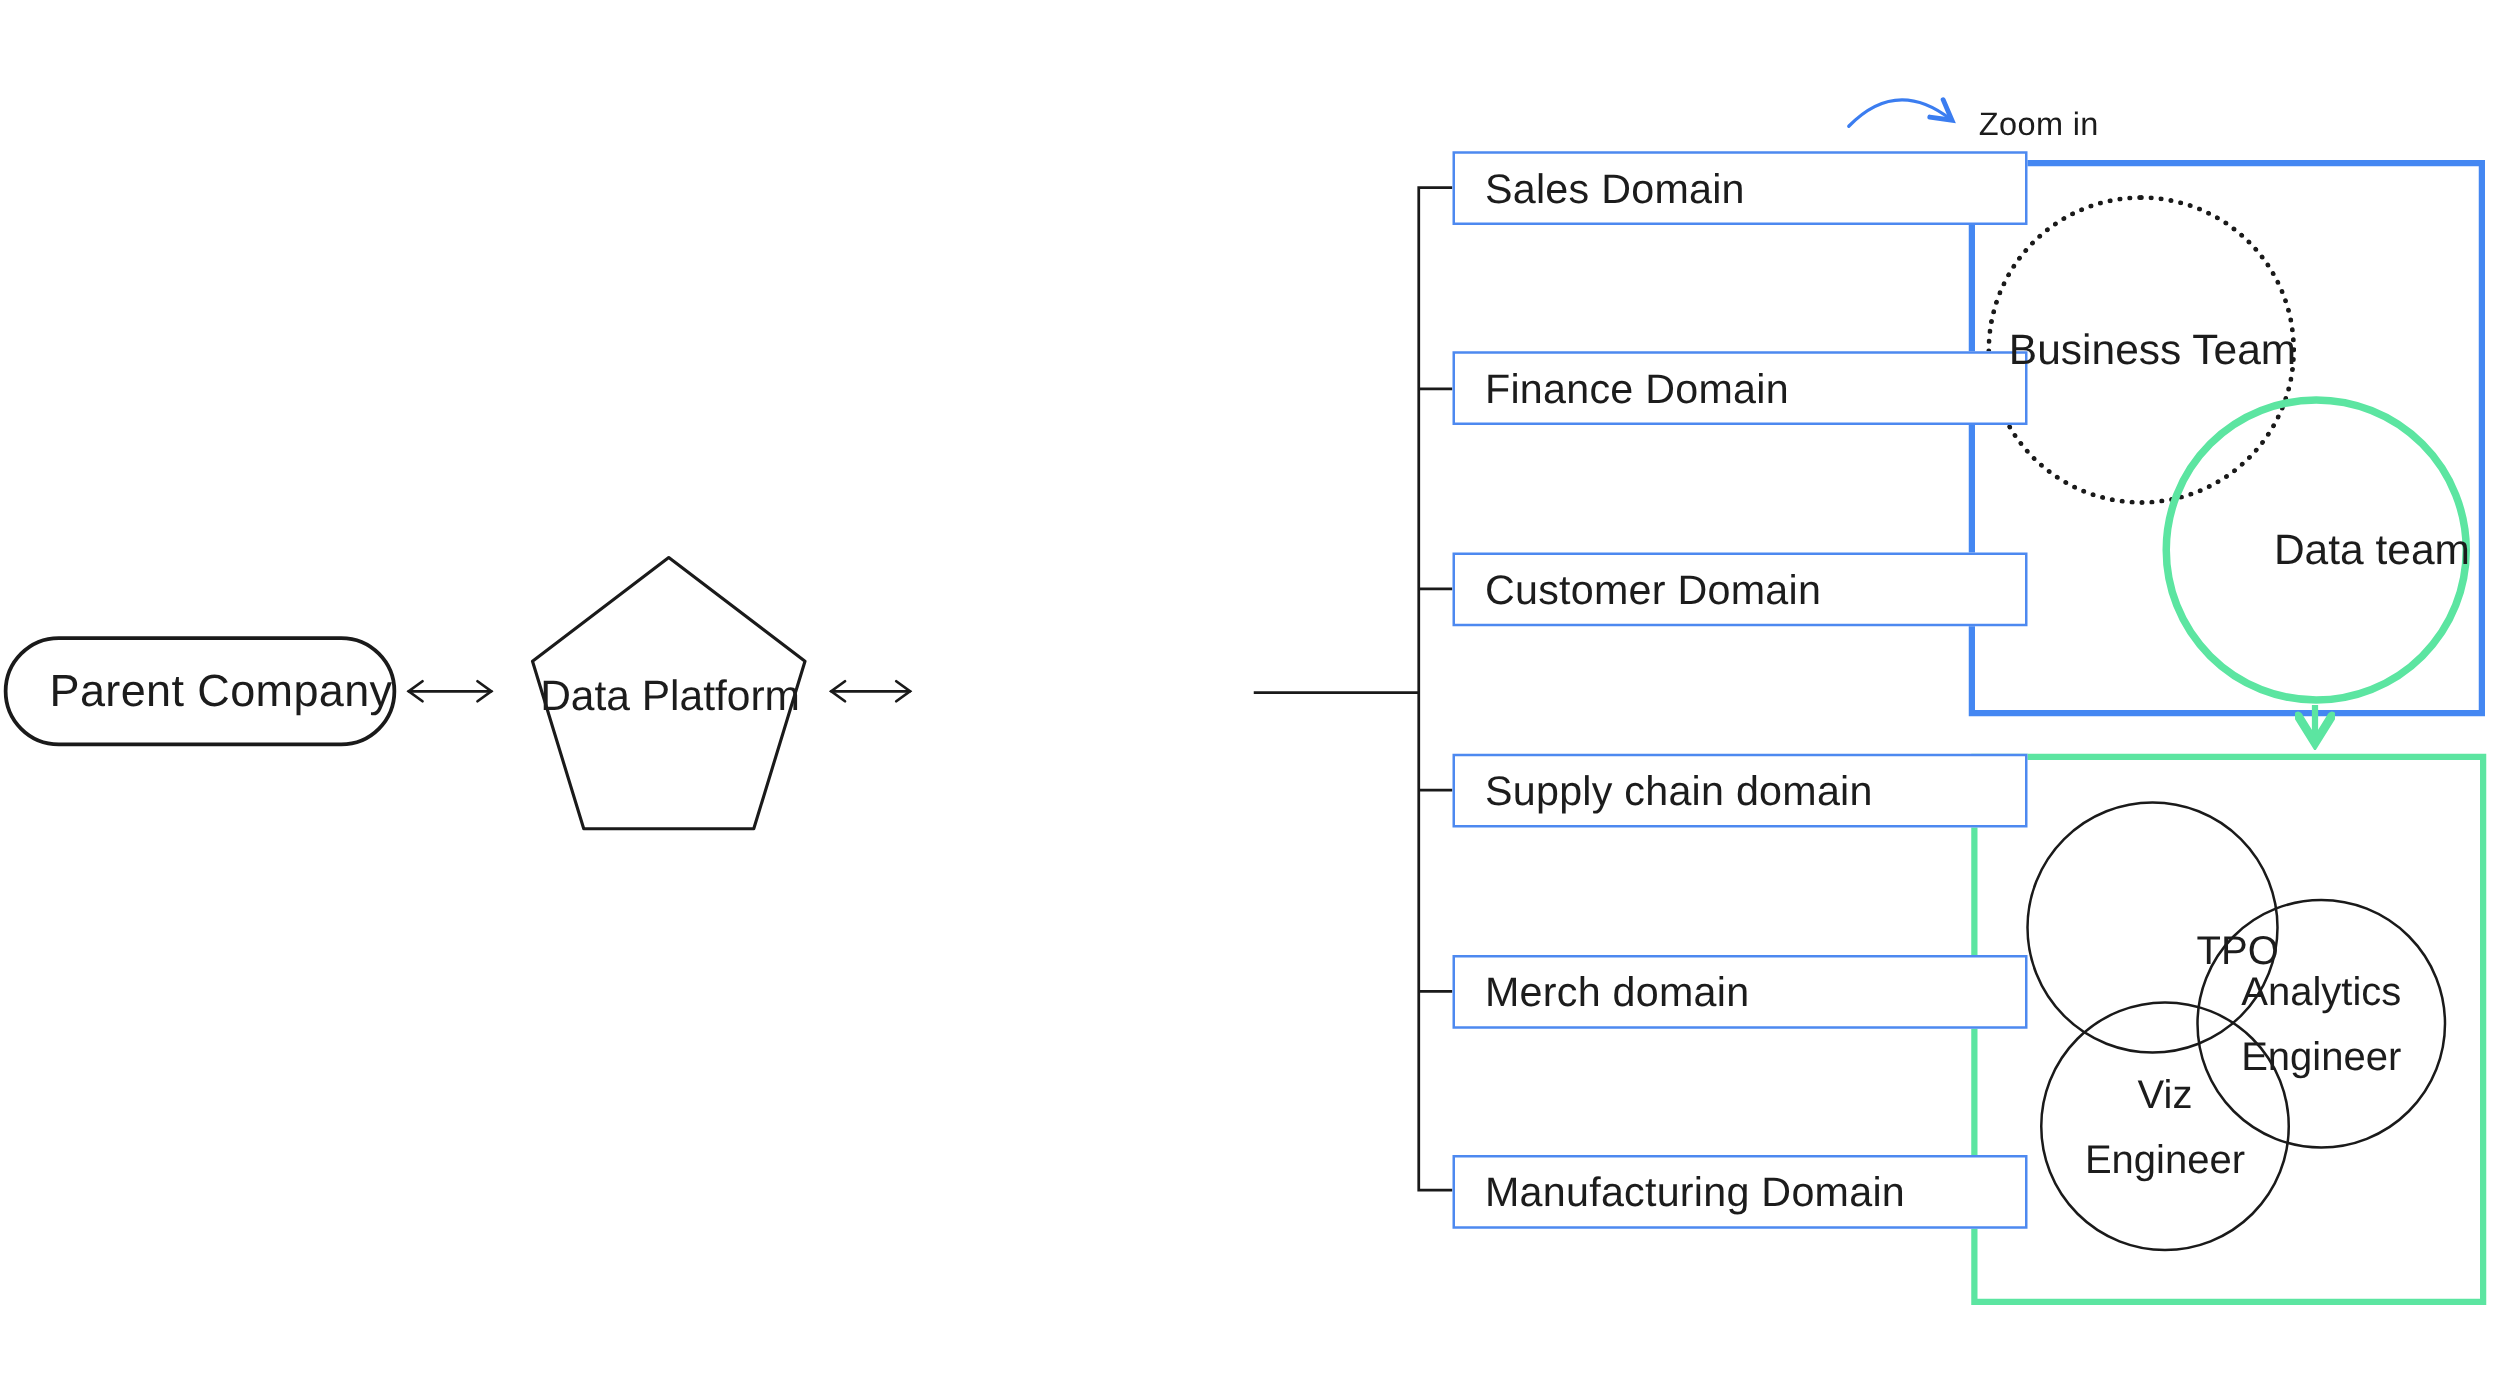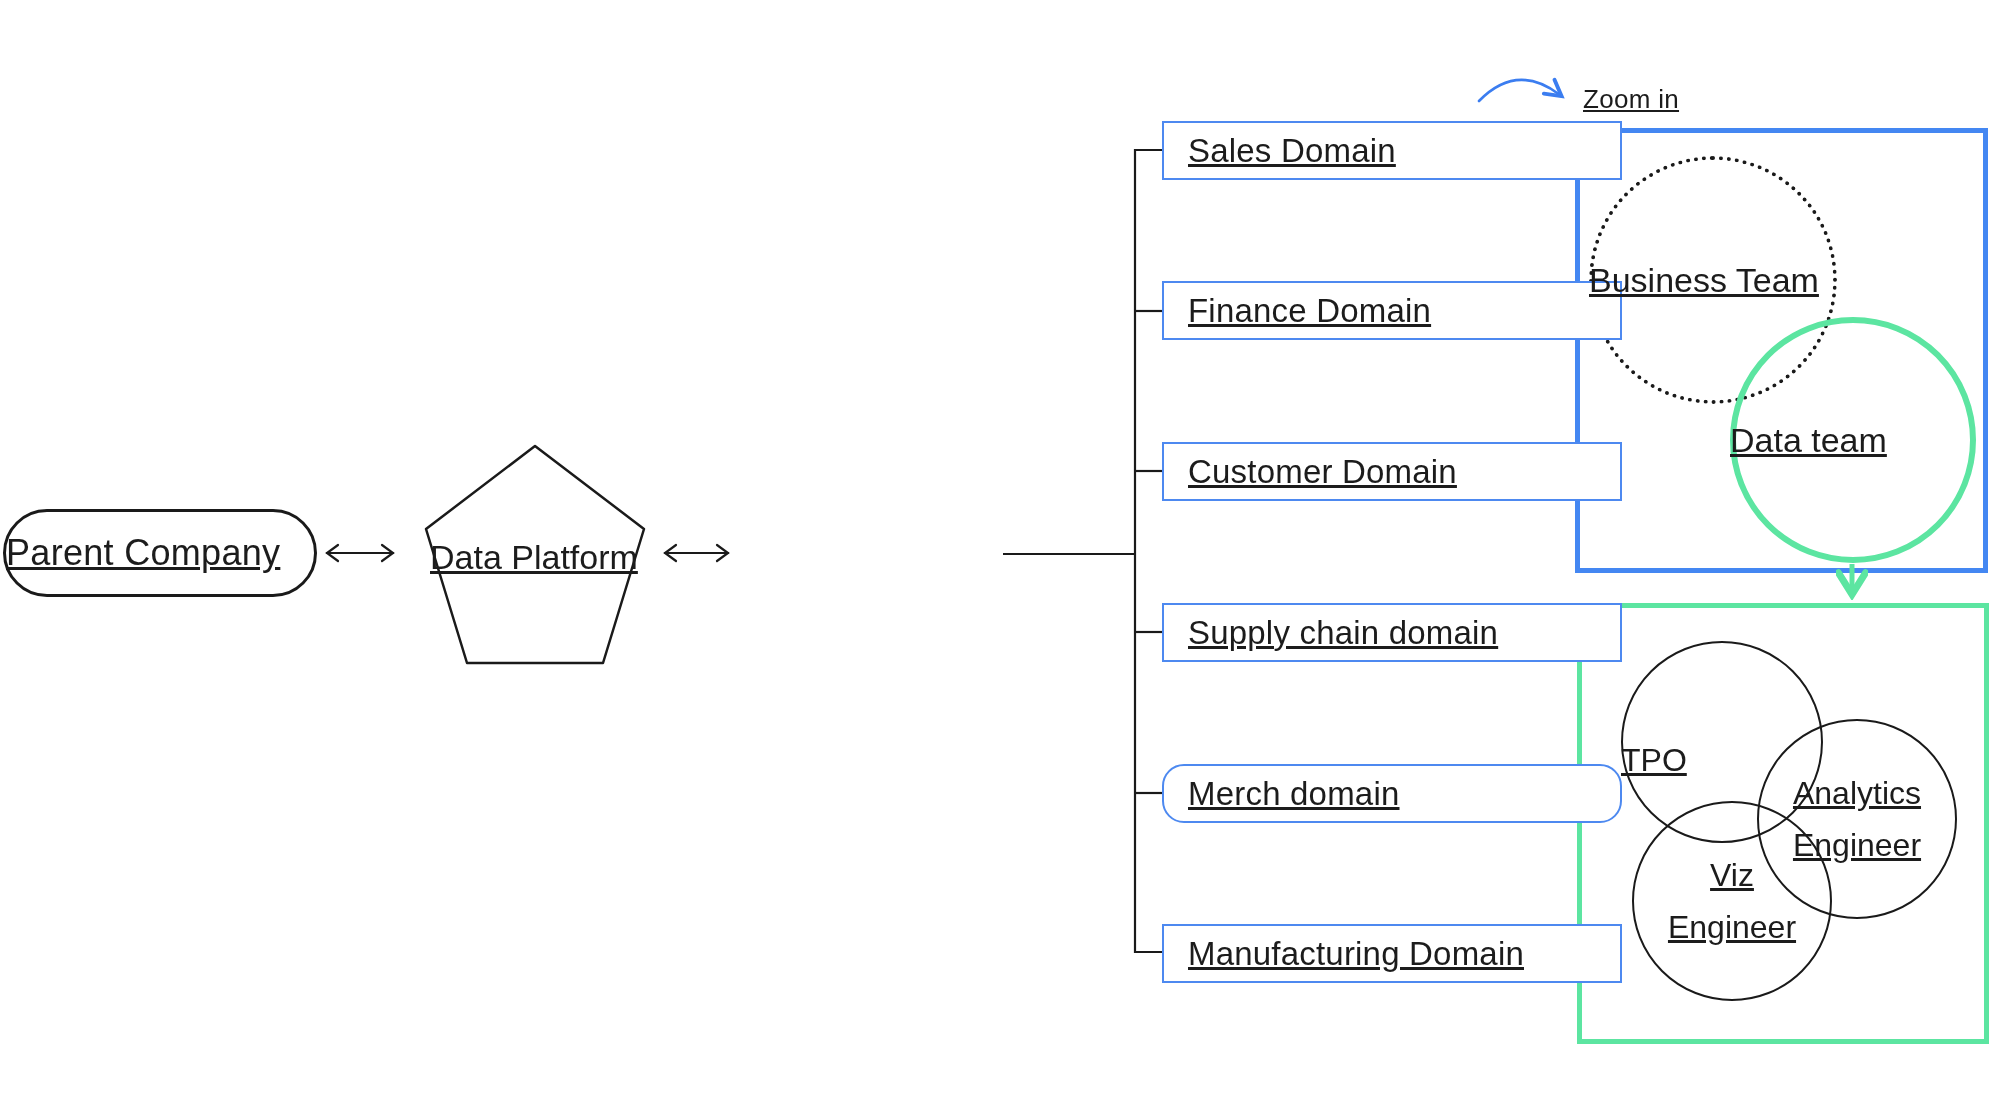--- a/index.html
+++ b/index.html
@@ -5,22 +5,22 @@
   html,body{margin:0;padding:0;background:#ffffff;}
   *{box-sizing:border-box;}
   .canvas{
     position:relative;
     width:2000px;height:1108px;
     background:#ffffff;
     font-family:"Liberation Sans", sans-serif;
     color:#1c1c1c;
     overflow:hidden;
   }
-  .abs{position:absolute;text-decoration:underline;}
-  .center{display:flex;align-items:center;justify-content:flex-start;text-align:center;}
+  .abs{position:absolute;}
+  .center{display:flex;align-items:center;justify-content:flex-end;text-align:center;}
   .pill{
     border:3px solid #1a1a1a;border-radius:48px;background:#ffffff;
     font-size:36px;letter-spacing:0.3px;
   }
   .pentagon-label{font-size:34px;line-height:50px;}
   .domain-box{
     border:2px solid #4d89f0;background:#ffffff;
     display:flex;align-items:center;
     padding-left:24px;font-size:33px;letter-spacing:0.2px;
     width:460px;height:59px;left:1162px;
@@ -58,21 +58,21 @@
   </div>
   <div class="abs domain-box txt" style="top:281px;">
     <span>Finance Domain</span>
   </div>
   <div class="abs domain-box txt" style="top:442px;">
     <span>Customer Domain</span>
   </div>
   <div class="abs domain-box txt" style="top:603px;align-items:center;">
     <span>Supply chain domain</span>
   </div>
-  <div class="abs domain-box txt" style="top:764px;border-radius:22px;">
+  <div class="abs domain-box txt" style="top:764px;">
     <span>Merch domain</span>
   </div>
   <div class="abs domain-box txt" style="top:924px;">
     <span>Manufacturing Domain</span>
   </div>
 
   <div class="abs zoom-label txt" style="left:1583px;top:84px;">Zoom in</div>
 
   <div class="abs panel-blue shape" style="left:1575px;top:128px;width:413px;height:445px;"></div>
 

